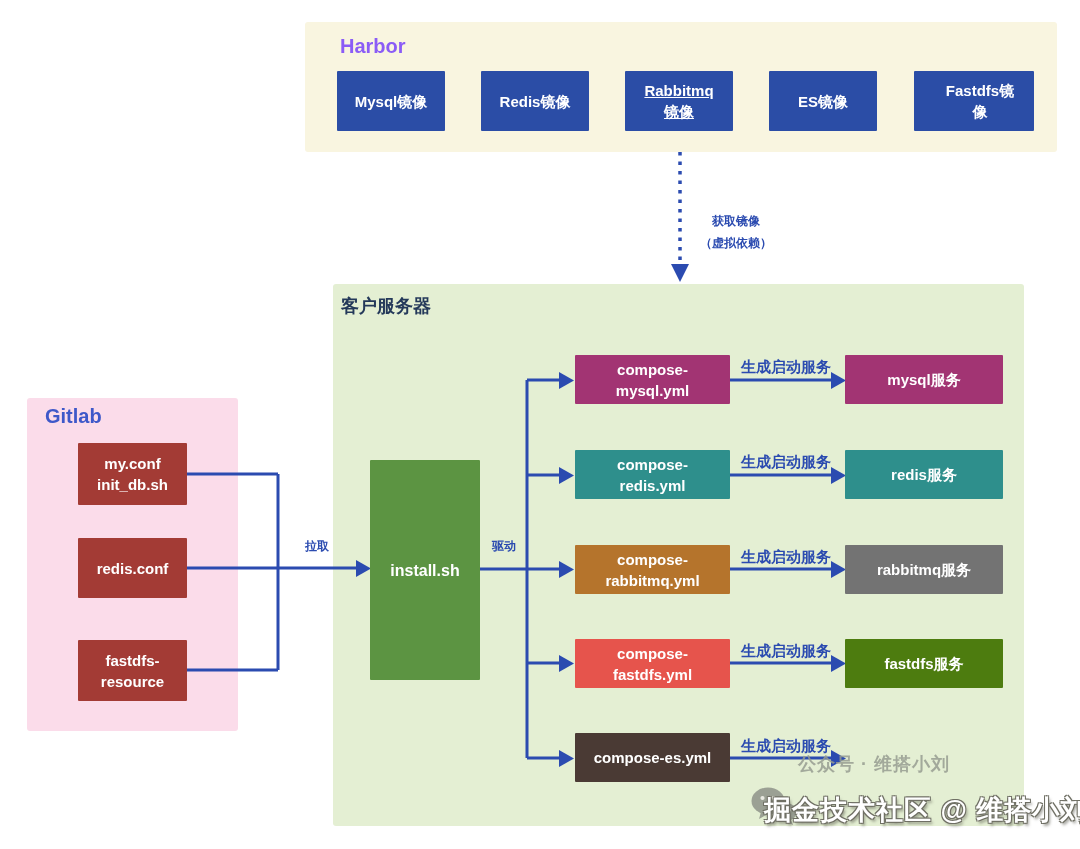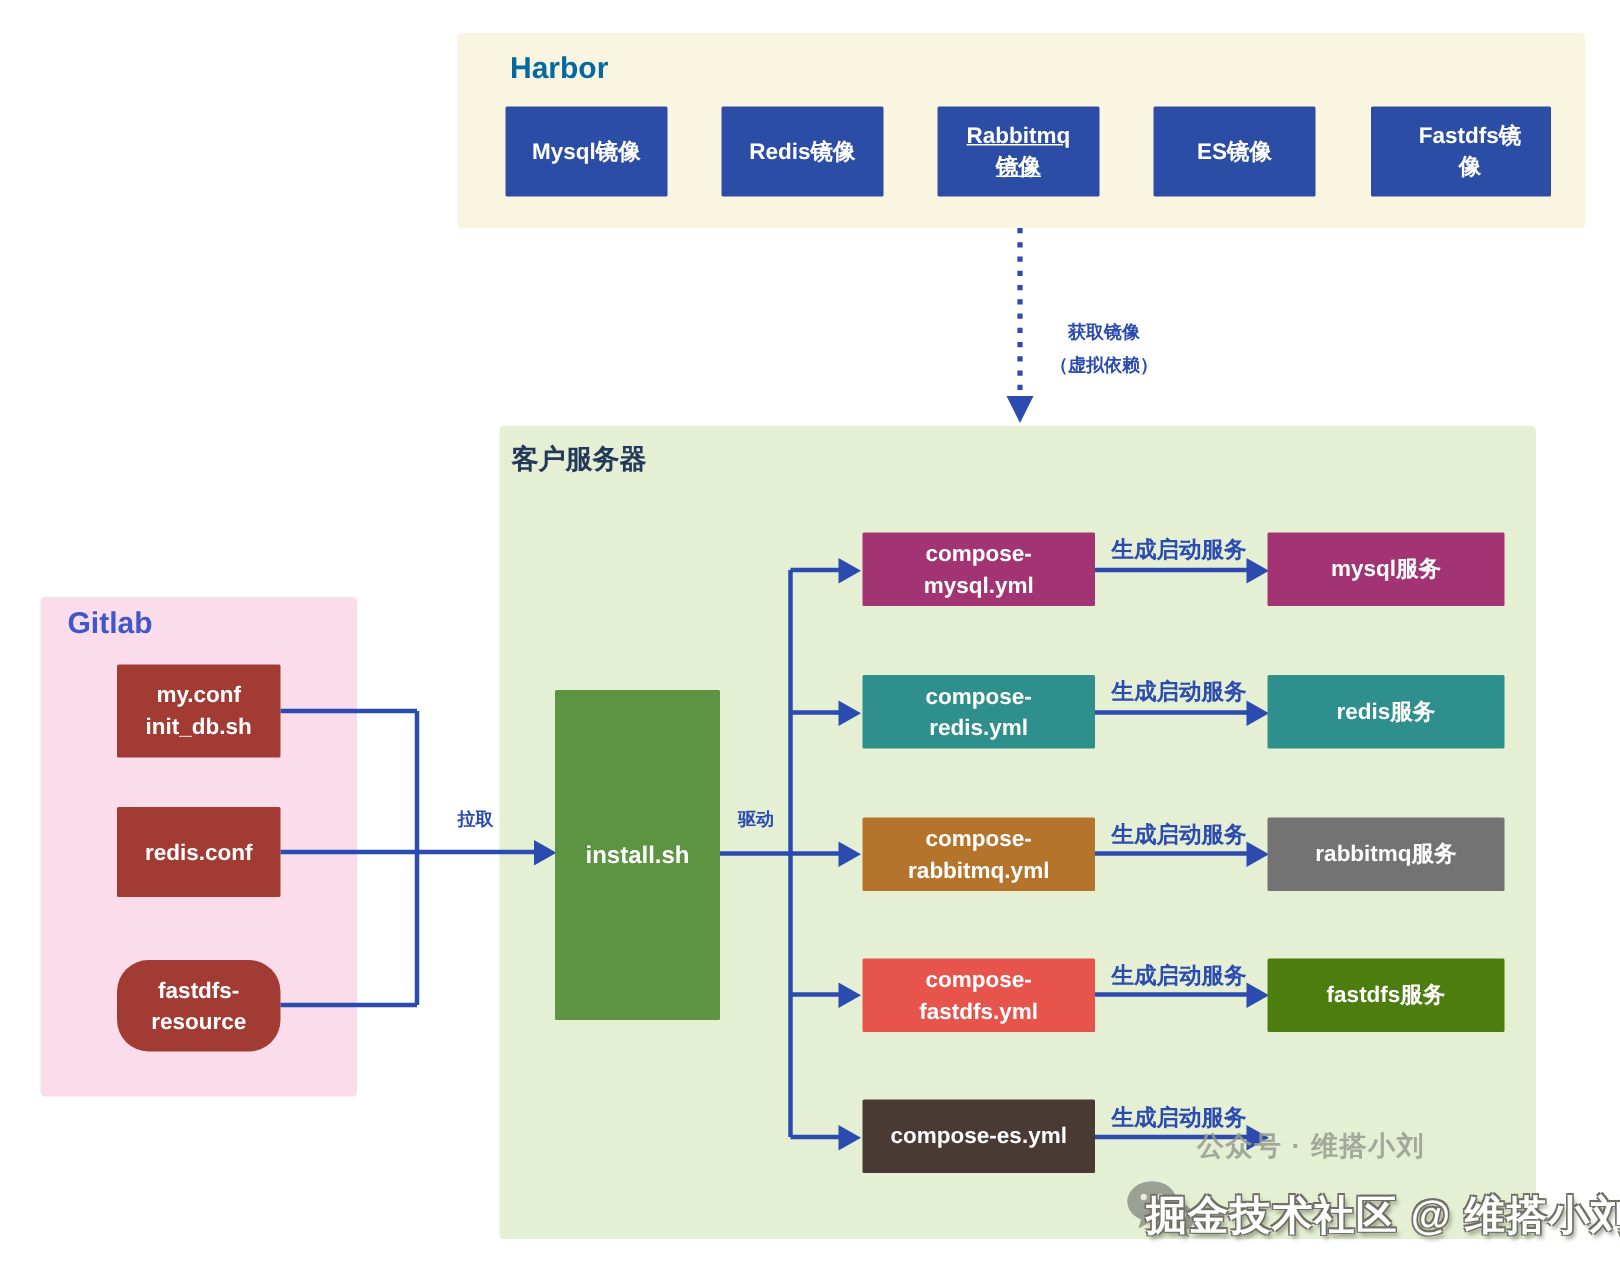--- a/index.html
+++ b/index.html
@@ -6,33 +6,33 @@
   .canvas{
     position:relative;width:1080px;height:849px;background:#ffffff;
     font-family:"Liberation Sans","DejaVu Sans",sans-serif;overflow:hidden;
   }
   
   .panel{position:absolute;border-radius:3px;}
   .panel-harbor{left:305px;top:22px;width:752px;height:130px;background:#f9f5e0;}
   .panel-client{left:333px;top:284px;width:691px;height:542px;background:#e4efd3;}
   .panel-gitlab{left:27px;top:398px;width:211px;height:333px;background:#fbdcea;}
   .panel-title{position:absolute;font-weight:bold;}
-  .t-harbor{left:35px;top:13px;font-size:20px;color:#0369a1;}
+  .t-harbor{left:35px;top:13px;font-size:20px;color:#8b5cf6;}
   .t-client{left:8px;top:10px;font-size:18px;color:#24395a;}
   .t-gitlab{left:18px;top:7px;font-size:20px;color:#3e58c9;}
   
   .node{
     position:absolute;display:flex;align-items:center;justify-content:center;
     color:#ffffff;font-weight:bold;font-size:15px;line-height:21px;
     text-align:center;white-space:pre-line;border-radius:1px;
   }
   .hbtn{top:49px;width:108px;height:60px;}
   .hb1{left:32px;} .hb2{left:176px;} .hb3{left:320px;} .hb4{left:464px;} .hb5{left:609px;padding-left:12px;}
   .gfile{left:51px;width:109px;}
-  .gf1{top:45px;height:62px;} .gf2{top:140px;height:60px;} .gf3{top:242px;height:61px;border-radius:21px;}
+  .gf1{top:45px;height:62px;} .gf2{top:140px;height:60px;} .gf3{top:242px;height:61px;}
   .install{left:370px;top:460px;width:110px;height:220px;font-size:16px;}
   .compose{left:575px;width:155px;height:49px;}
   .service{left:845px;width:158px;height:49px;}
   .r1{top:355px;} .r2{top:450px;} .r3{top:545px;} .r4{top:639px;} .r5{top:733px;}
   
   .edge-label{
     position:absolute;color:#2b4bb0;font-weight:bold;font-size:12px;
     text-align:center;white-space:pre-line;line-height:22px;
   }
   .lbl-pull{left:293px;top:535px;width:48px;}

